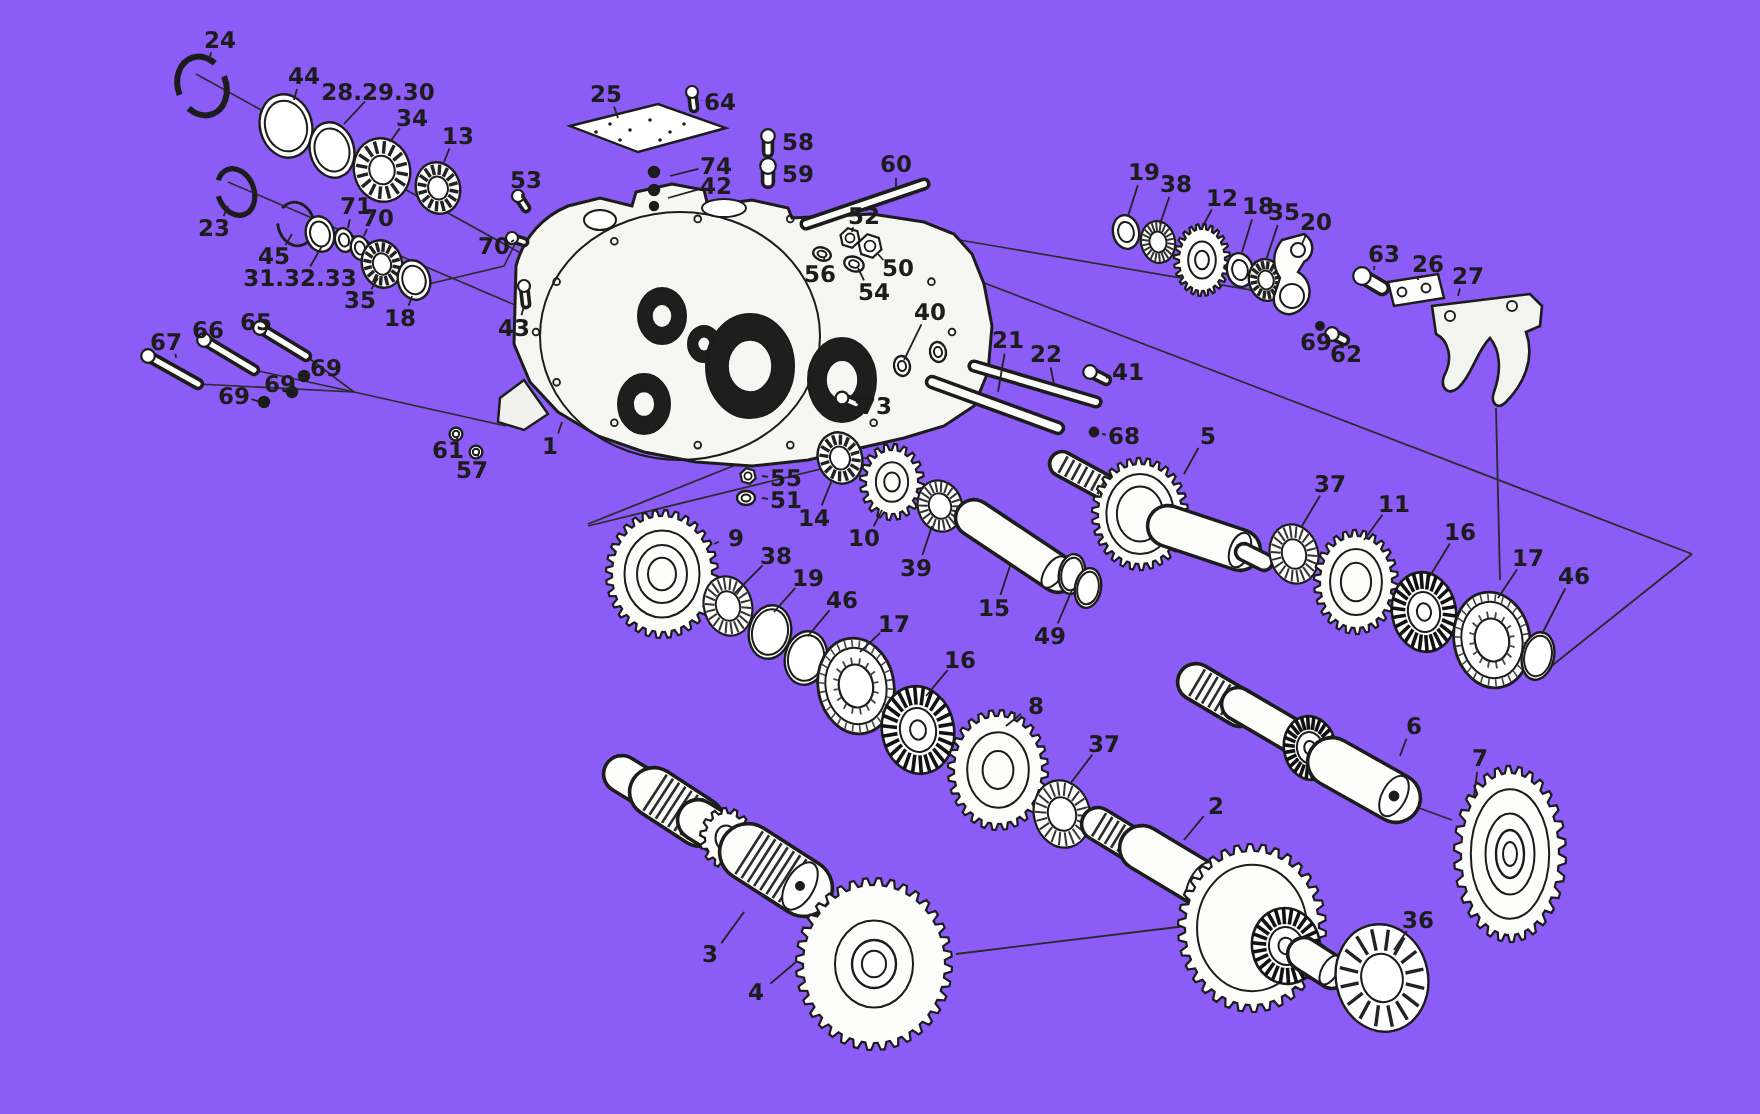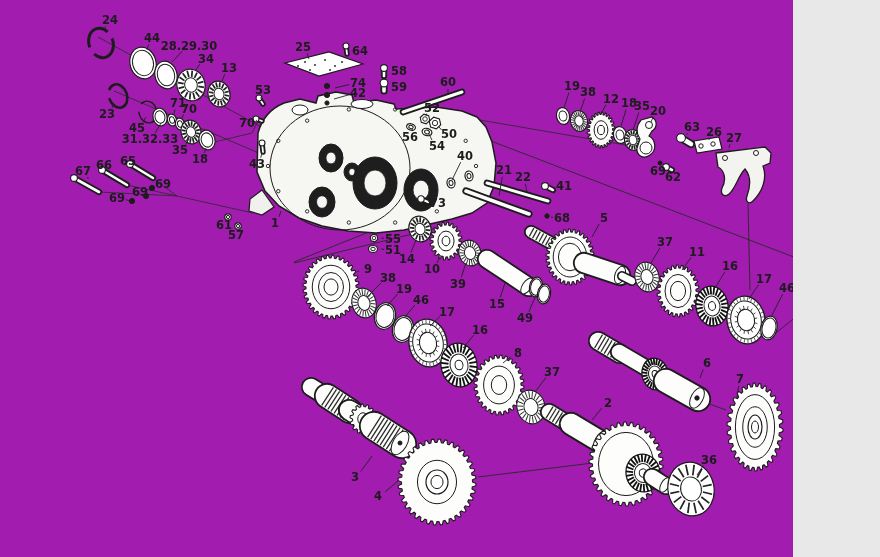--- a/index.html
+++ b/index.html
@@ -1,16 +1,16 @@
 <!DOCTYPE html>
 <html><head>
 <meta charset="utf-8">
 <style>
   html,body{margin:0;padding:0;background:#e8e8e8;}
-  #stage{position:relative;width:793px;height:557px;background:#a21caf;overflow:hidden;
+  #stage{position:relative;width:880px;height:557px;background:#8b5cf6;overflow:hidden;
          font-family:"DejaVu Sans","Liberation Sans",sans-serif;}
   svg{position:absolute;left:0;top:0;}
   text.plbl{font-family:"DejaVu Sans","Liberation Sans",sans-serif;font-size:11.5px;font-weight:600;fill:#1c1c1c;}
 </style>
 </head>
 <body>
 
 <div id="stage">
   <svg id="art" width="880" height="557" viewBox="0 0 880 557">
       <g>

